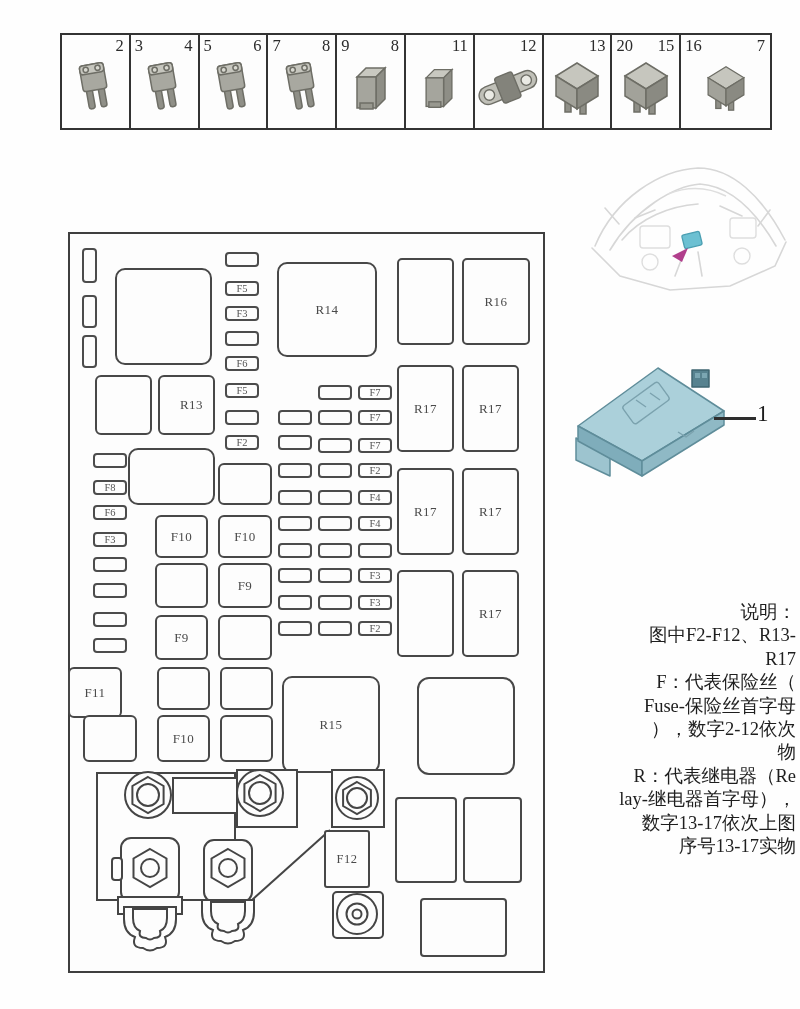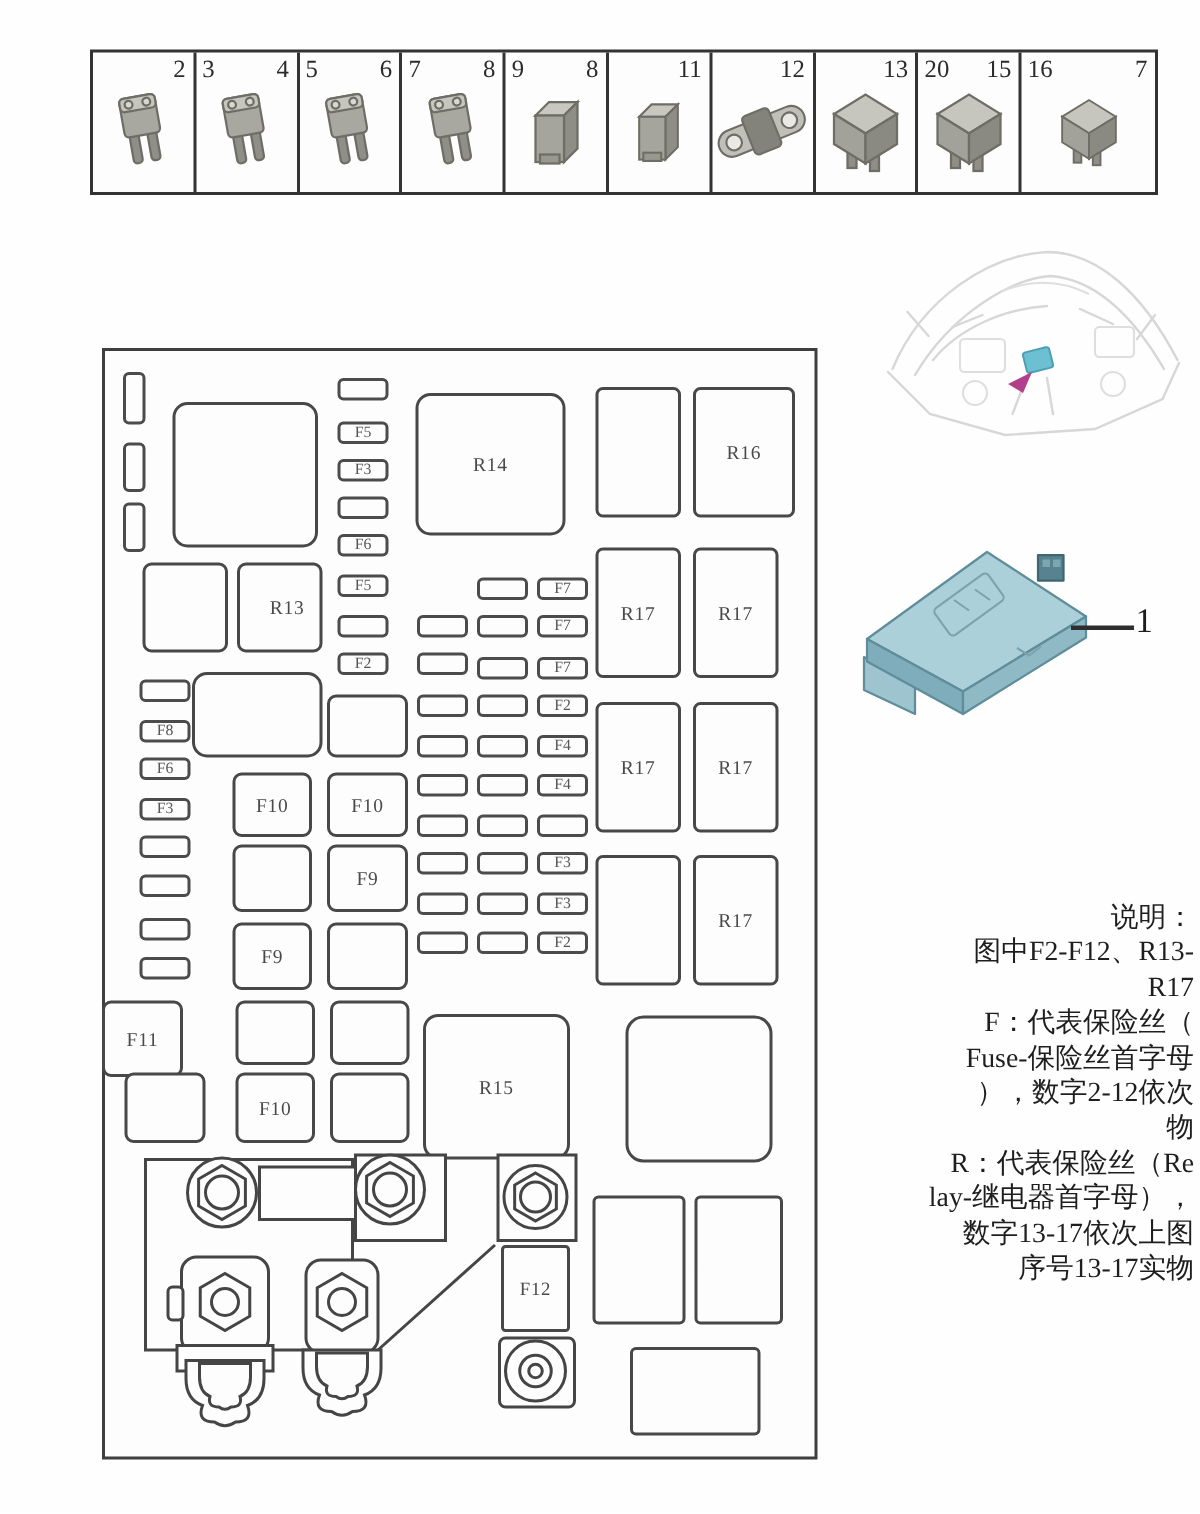--- a/index.html
+++ b/index.html
@@ -288,21 +288,21 @@
       <circle cx="267" cy="38" r="21"></circle>
       <polygon points="267,22 280.9,30 280.9,46 267,54 253.1,46 253.1,30"></polygon>
       <circle cx="267" cy="38" r="10"></circle>
       <rect x="243" y="132" width="50" height="46" rx="4"></rect>
       <circle cx="267" cy="154" r="20"></circle>
       <circle cx="267" cy="154" r="10.5"></circle>
       <circle cx="267" cy="154" r="4.5"></circle>
     </g>
   </svg>
 
-  <div class="sq" style="left:334px;top:830px;width:46px;height:58px;border-radius:3px;font-size:12.5px;">F12</div>
+  <div class="sq" style="left:324px;top:830px;width:46px;height:58px;border-radius:3px;font-size:12.5px;">F12</div>
 
   <svg class="abs" style="left:580px;top:148px;" width="220" height="155" viewBox="0 0 220 155">
     <g fill="none" stroke="#d7d7d7" stroke-width="1.6" stroke-linecap="round">
       <path d="M15,98 C35,50 80,22 118,20 C152,20 182,48 205,92"></path>
       <path d="M30,102 C55,60 95,38 120,36 C150,38 175,62 196,98"></path>
       <path d="M12,100 L40,128 L90,142 L150,138 L195,118 L206,94"></path>
       <path d="M42,92 C60,70 90,58 118,56"></path>
       <path d="M55,70 l20,-8 M140,58 l22,10"></path>
       <path d="M95,128 l10,-26 M122,128 l-4,-24"></path>
       <path d="M25,60 l14,16 M190,62 l-12,16"></path>
@@ -342,19 +342,19 @@
   <div id="callout-num">1</div>
 
   <div id="notes">
     <div>说明：</div>
     <div>图中F2-F12、R13-</div>
     <div>R17</div>
     <div>F：代表保险丝（</div>
     <div>Fuse-保险丝首字母</div>
     <div>），数字2-12依次</div>
     <div>物</div>
-    <div>R：代表保险丝（Re</div>
+    <div>R：代表继电器（Re</div>
     <div>lay-继电器首字母），</div>
     <div>数字13-17依次上图</div>
     <div>序号13-17实物</div>
   </div>
 
 </div>
 
 </body></html>

